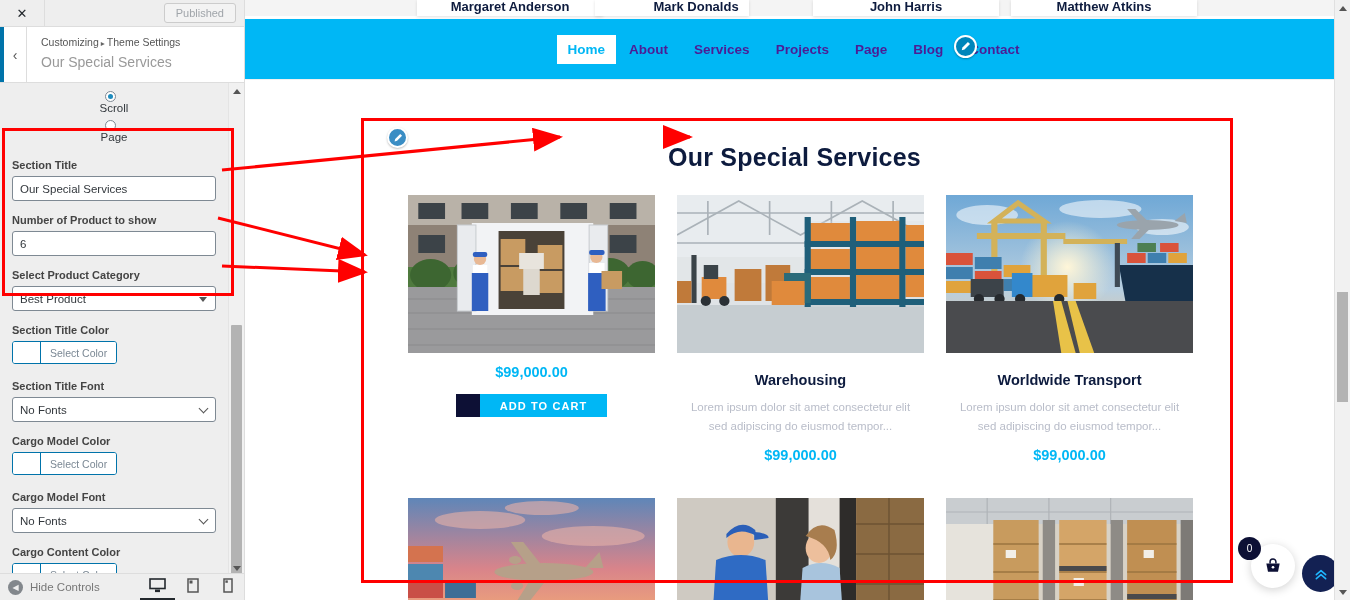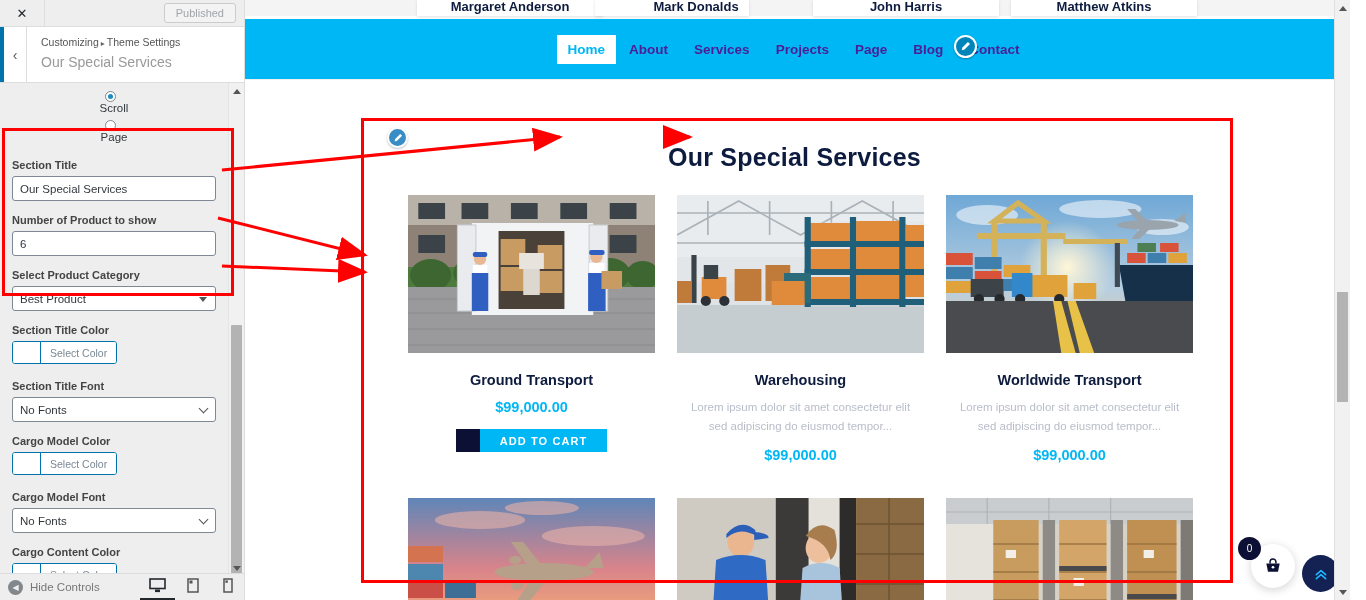--- a/index.html
+++ b/index.html
@@ -455,21 +455,20 @@
             </g>
             <g>
               <rect x="176" y="68" width="15" height="10" fill="#fff"></rect>
               <rect x="175" y="78" width="17" height="38" fill="#2f5fc0"></rect>
               <circle cx="183" cy="62" r="6" fill="#e8b894"></circle>
               <rect x="176" y="55" width="15" height="5" rx="2" fill="#2f5fc0"></rect>
               <rect x="188" y="76" width="20" height="18" fill="#c89b62"></rect>
             </g>
           </svg>
         </div>
-        <div class="pv-name">Ground Transport</div>
         <div class="pv-price">$99,000.00</div>
         <div class="pv-cart-wrap">
           <button class="pv-cart-btn">
             <span class="pv-cart-dark"></span>
             <span class="pv-cart-main">ADD TO CART</span>
           </button>
         </div>
       </div>
 
       <div class="pv-card">

